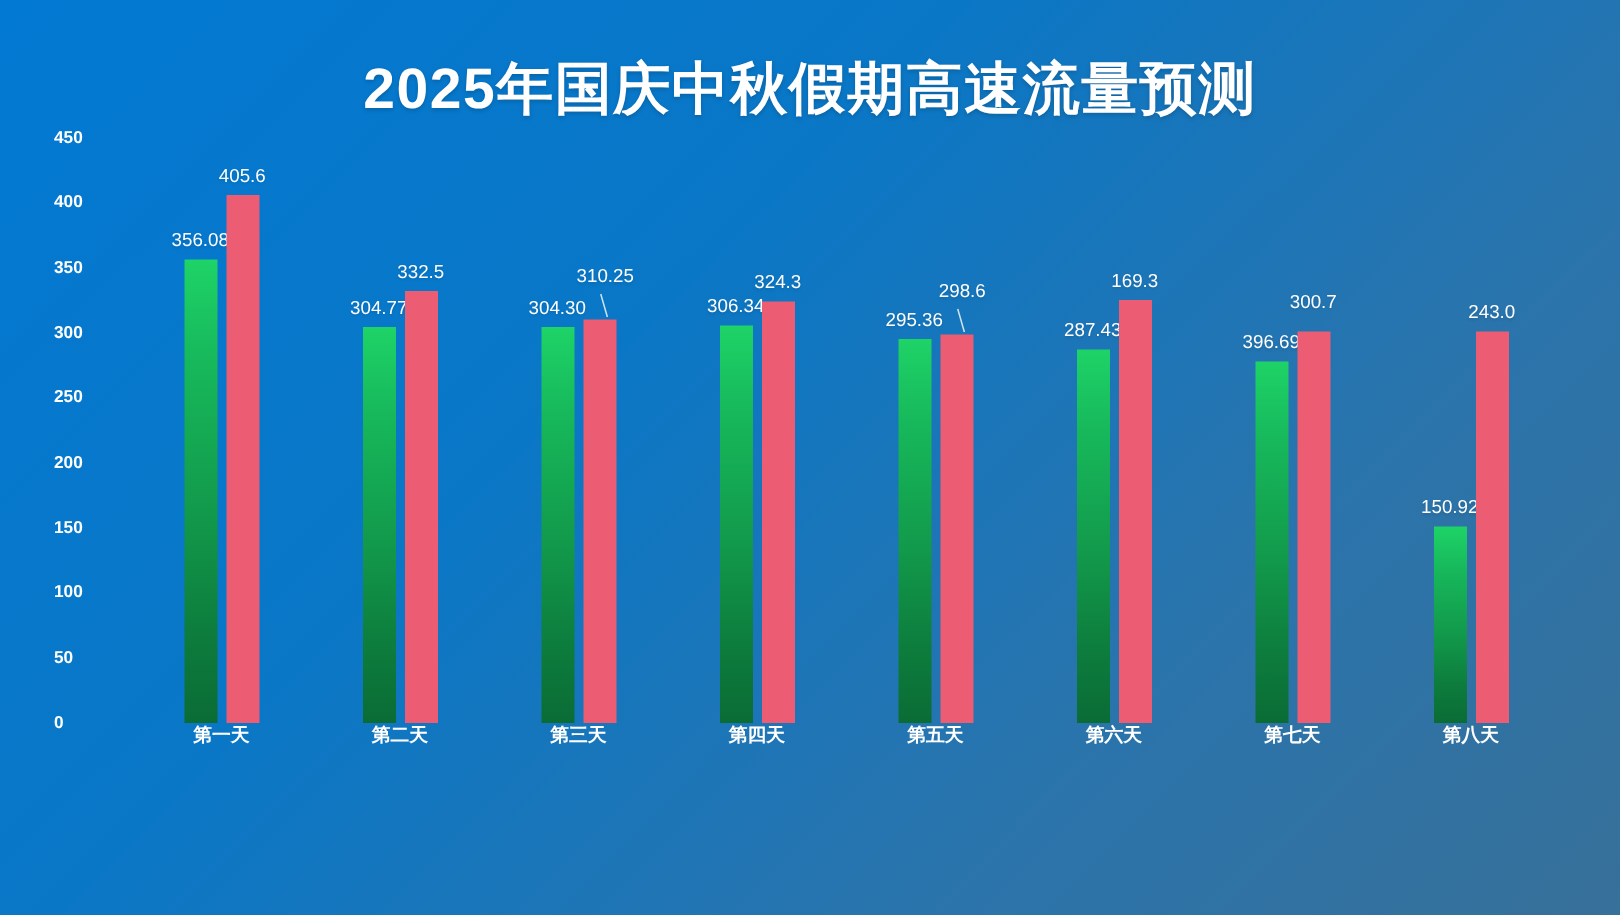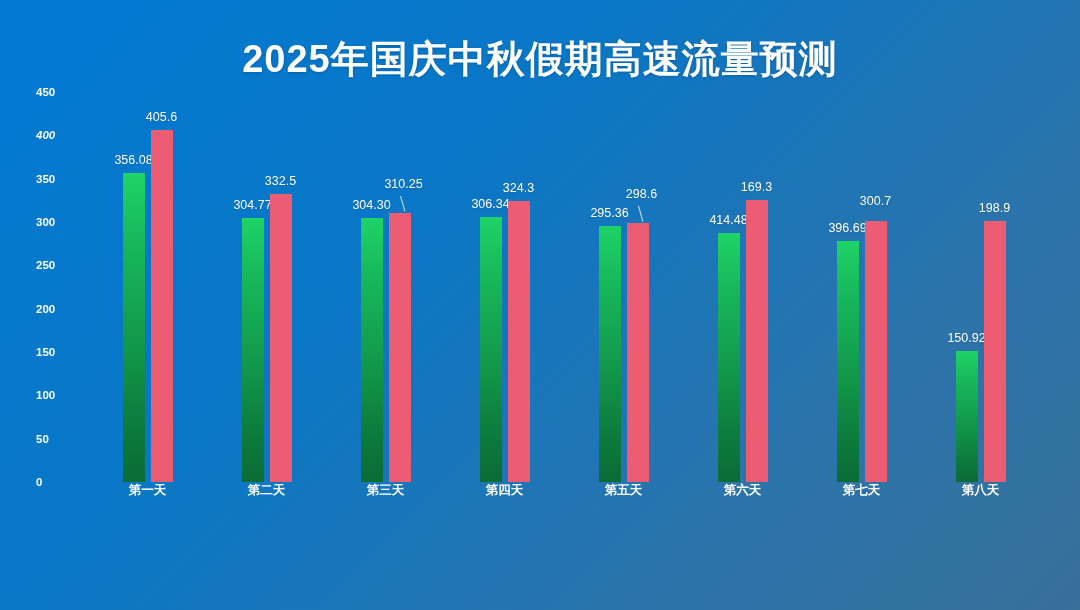--- a/index.html
+++ b/index.html
@@ -148,21 +148,21 @@
 <body>
 
 <div id="stage">
 
   <div class="chart-title">2025年国庆中秋假期高速流量预测</div>
 
 
   <div class="plot">
     <div id="yticks">
         <div class="ytick" style="top: 0px;">450</div>
-        <div class="ytick" style="top: 43.3333px; font-style: italic;">400</div>
+        <div class="ytick" style="top: 43.3333px;">400</div>
         <div class="ytick" style="top: 86.6667px;">350</div>
         <div class="ytick" style="top: 130px;">300</div>
         <div class="ytick" style="top: 173.333px;">250</div>
         <div class="ytick" style="top: 216.667px;">200</div>
         <div class="ytick" style="top: 260px;">150</div>
         <div class="ytick" style="top: 303.333px;">100</div>
         <div class="ytick" style="top: 346.667px;">50</div>
         <div class="ytick" style="top: 390px;">0</div>
       </div>
     <div class="groups" id="groups">
@@ -193,35 +193,35 @@
         </div>
         <div class="group">
           <div class="bar b2024" style="height: 255.979px;"></div>
           <div class="bar-label" style="bottom: 261.979px; margin-left: -14px;">295.36</div>
           <div class="bar b2025" style="height: 258.787px;"></div>
           <div class="leader" style="left: calc(50% + 14px); bottom: 259.787px; height: 16px; transform: rotate(-16deg);"></div>
           <div class="bar-label" style="bottom: 280.787px; margin-left: 18px;">298.6</div>
         </div>
         <div class="group">
           <div class="bar b2024" style="height: 249.106px;"></div>
-          <div class="bar-label" style="bottom: 255.106px; margin-left: -14px;">414.48</div>
+          <div class="bar-label" style="bottom: 255.106px; margin-left: -14px;">287.43</div>
           <div class="bar b2025" style="height: 282.187px;"></div>
           <div class="bar-label" style="bottom: 288.187px; margin-left: 14px;">169.3</div>
         </div>
         <div class="group">
           <div class="bar b2024" style="height: 241.497px;"></div>
           <div class="bar-label" style="bottom: 247.497px; margin-left: -14px;">396.69</div>
           <div class="bar b2025" style="height: 260.607px;"></div>
           <div class="bar-label" style="bottom: 274px; margin-left: 14px;">300.7</div>
         </div>
         <div class="group">
           <div class="bar b2024" style="height: 130.797px;"></div>
           <div class="bar-label" style="bottom: 136.797px; margin-left: -14px;">150.92</div>
           <div class="bar b2025" style="height: 261.3px;"></div>
-          <div class="bar-label" style="bottom: 267.3px; margin-left: 14px;">198.9</div>
+          <div class="bar-label" style="bottom: 267.3px; margin-left: 14px;">243.0</div>
         </div>
       </div>
   </div>
 
   <div class="xaxis" id="xaxis">
       <div class="xtick">第一天</div>
       <div class="xtick">第二天</div>
       <div class="xtick">第三天</div>
       <div class="xtick">第四天</div>
       <div class="xtick">第五天</div>

